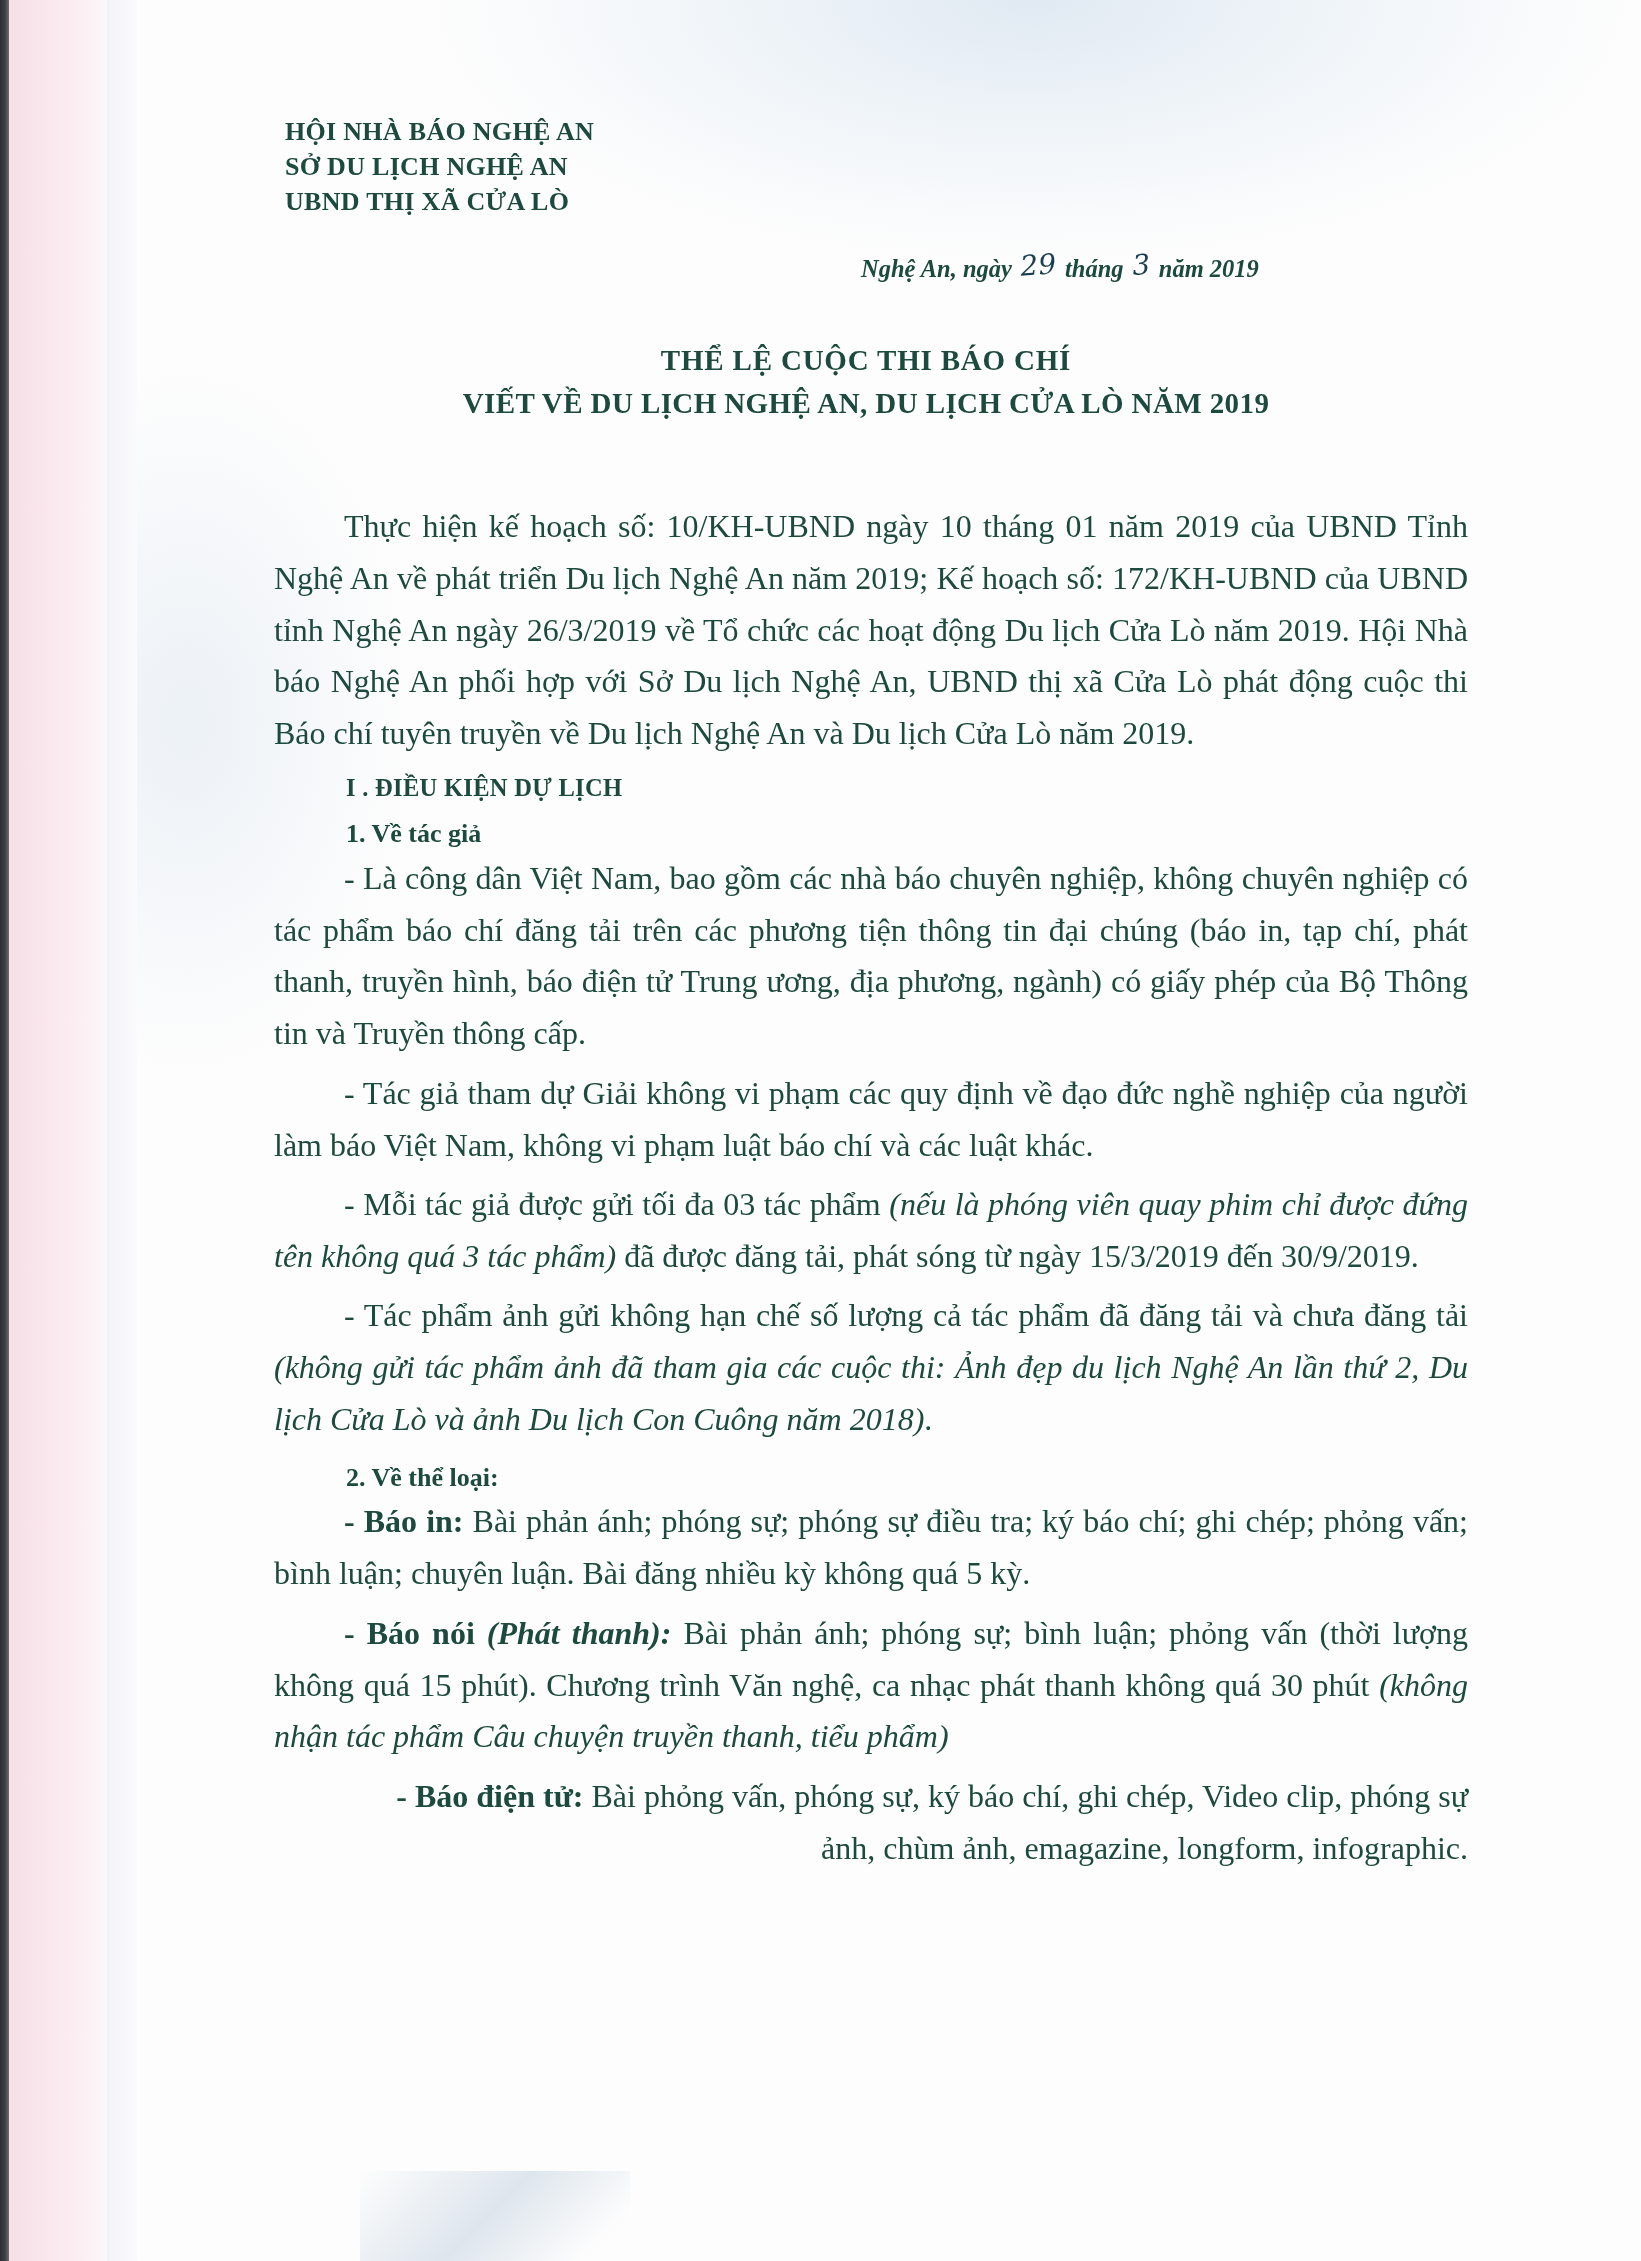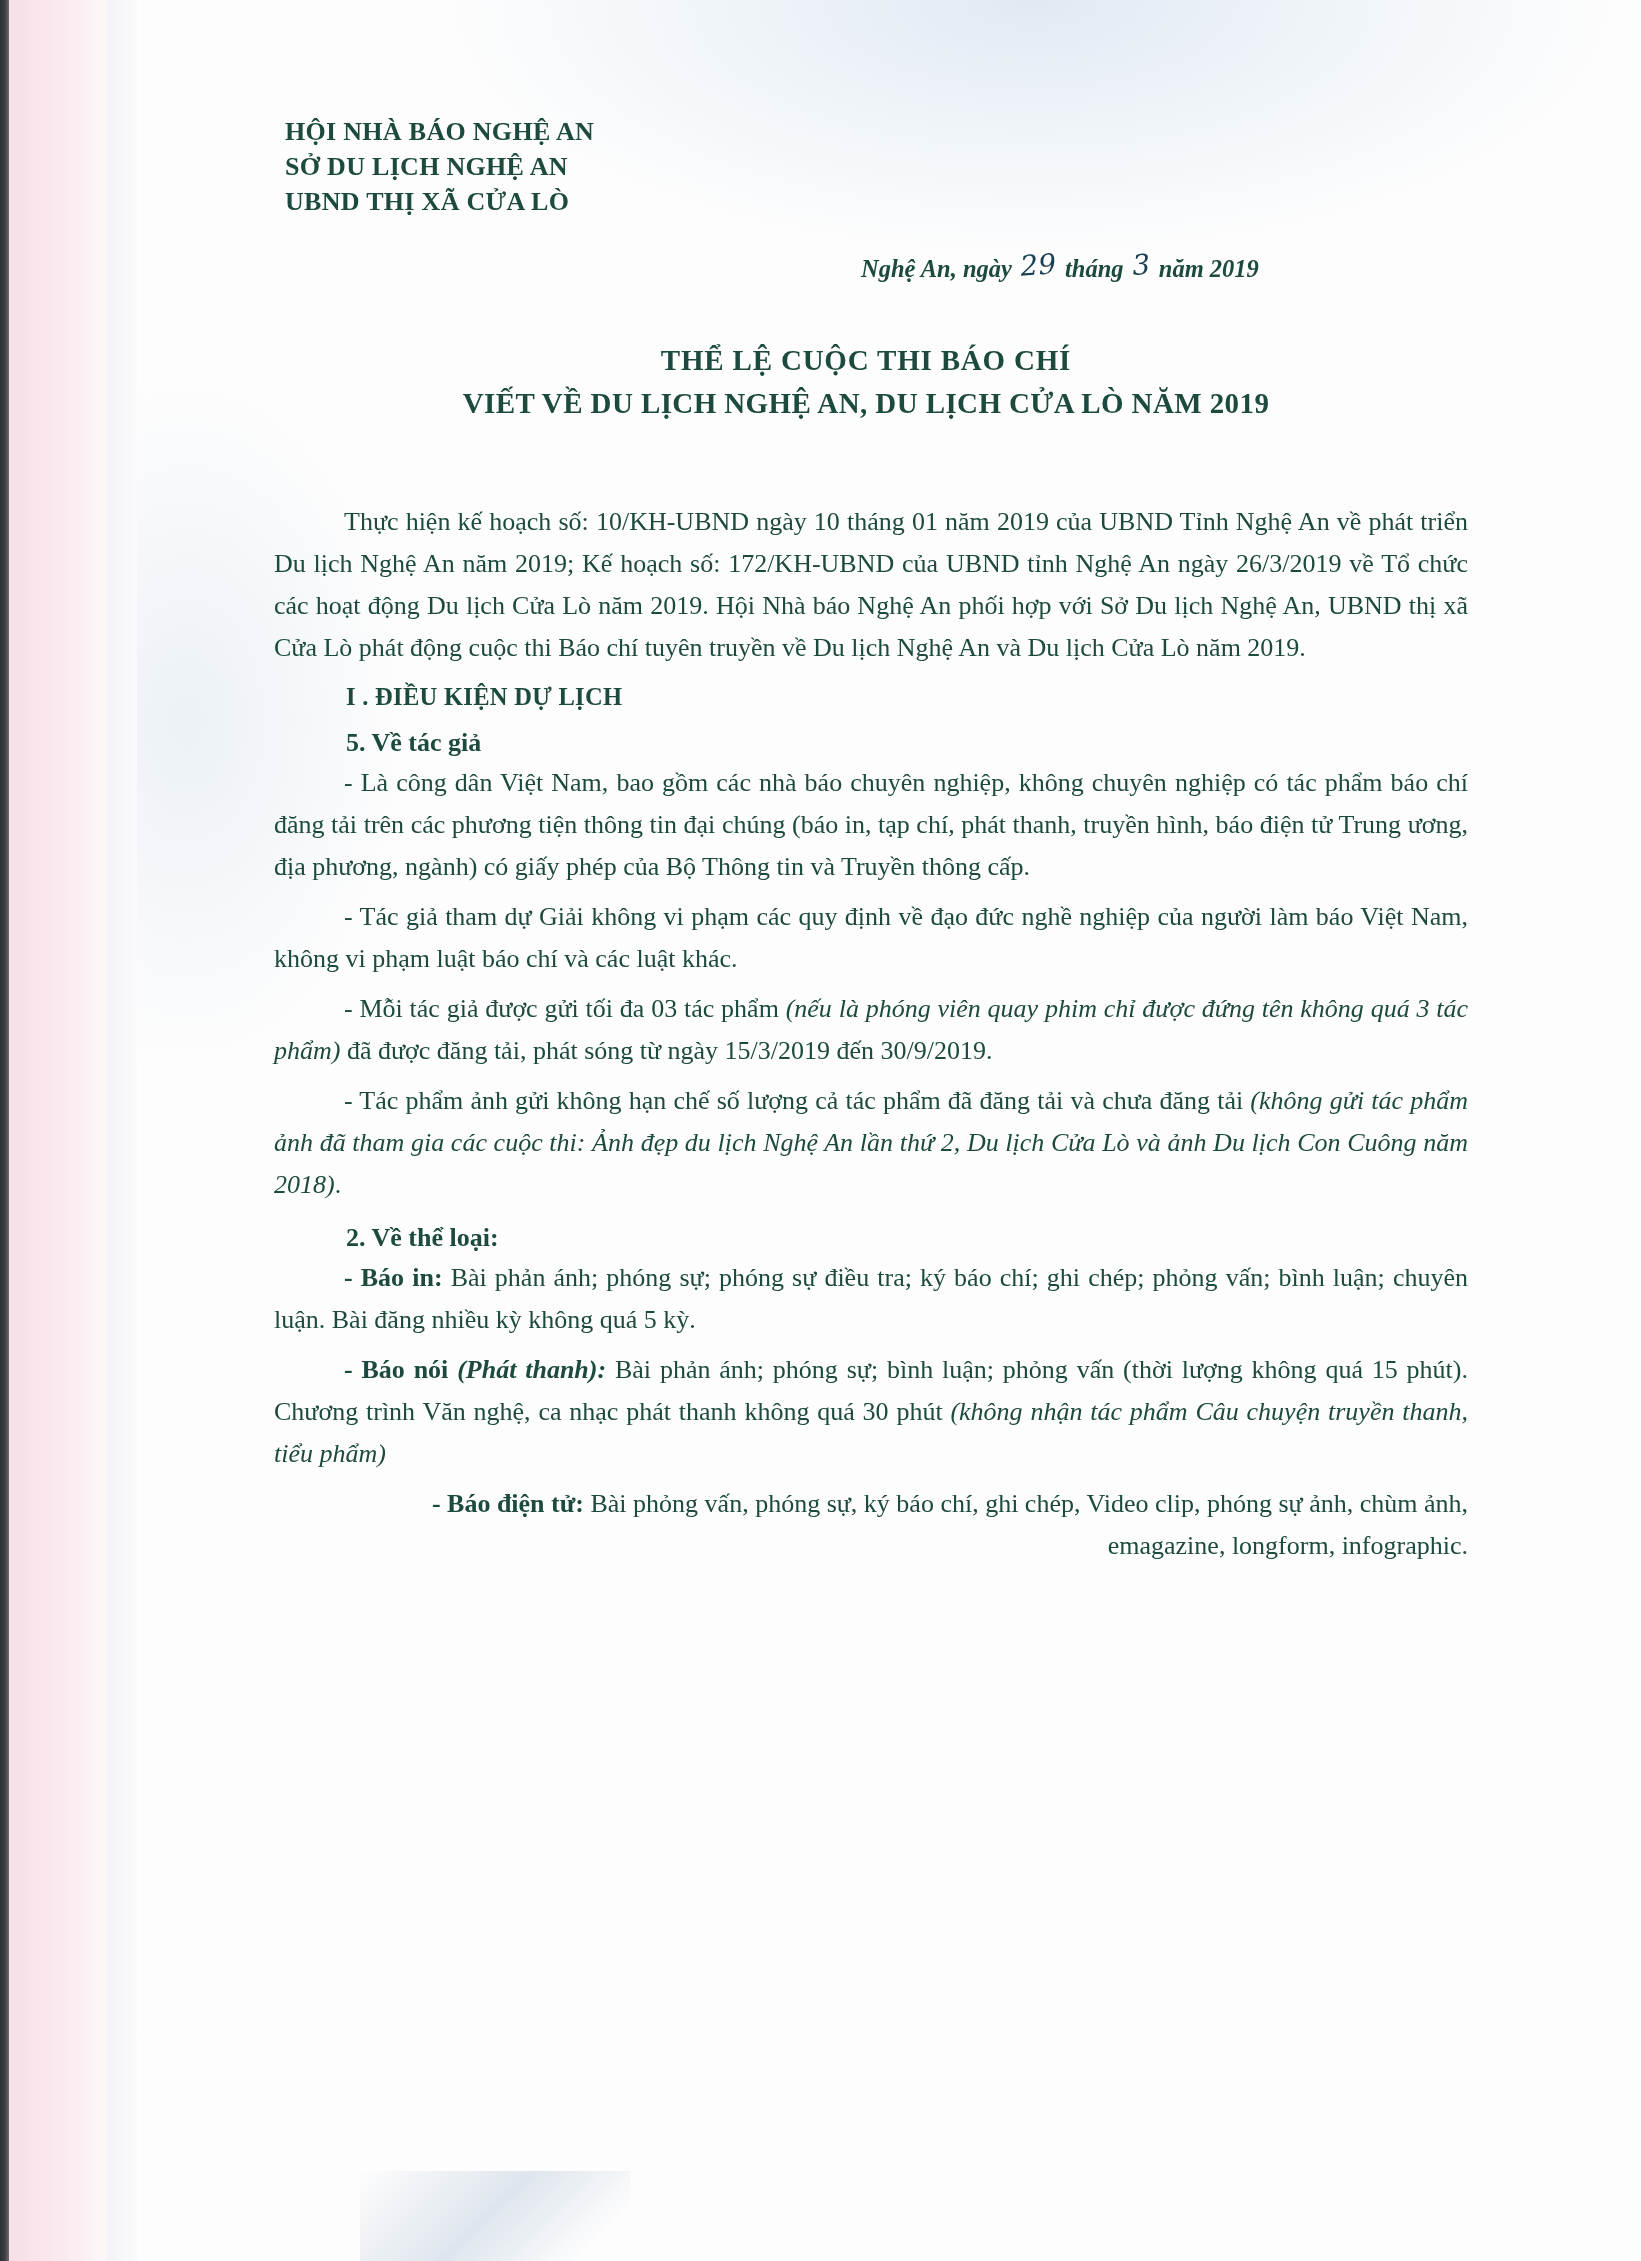--- a/index.html
+++ b/index.html
@@ -139,21 +139,21 @@
 
   .body {
     position: absolute;
     left: 250px;
     top: 489px;
     width: 1194px;
   }
 
   p.para {
     margin: 0 0 7.7px 0;
-    font-size: 26px;
+    font-size: 32px;
     line-height: 1.62;
     text-align: justify;
     text-indent: 70px;
     -webkit-hyphens: none;
     hyphens: none;
   }
   p.para.nojust { text-align: right; }
 
   h2.sec {
     margin: 14px 0 3.9px 0;
@@ -210,21 +210,21 @@
       <span class="t1">THỂ LỆ CUỘC THI BÁO CHÍ</span>
       <span class="t2">VIẾT VỀ DU LỊCH NGHỆ AN, DU LỊCH CỬA LÒ NĂM 2019</span>
     </div>
 
     <div class="body">
 
       <p class="para">Thực hiện kế hoạch số: 10/KH-UBND ngày 10 tháng 01 năm 2019 của UBND Tỉnh Nghệ An về phát triển Du lịch Nghệ An năm 2019; Kế hoạch số: 172/KH-UBND của UBND tỉnh Nghệ An ngày 26/3/2019 về Tổ chức các hoạt động Du lịch Cửa Lò năm 2019. Hội Nhà báo Nghệ An phối hợp với Sở Du lịch Nghệ An, UBND thị xã Cửa Lò phát động cuộc thi Báo chí tuyên truyền về Du lịch Nghệ An và Du lịch Cửa Lò năm 2019.</p>
 
       <h2 class="sec">I . ĐIỀU KIỆN DỰ LỊCH</h2>
 
-      <h3 class="subsec">5. Về tác giả</h3>
+      <h3 class="subsec">1. Về tác giả</h3>
 
       <p class="para">
         <span>- Là công dân Việt Nam, bao gồm các nhà báo chuyên nghiệp, không chuyên nghiệp có tác phẩm báo chí đăng tải trên các phương tiện thông tin đại chúng (báo in, tạp chí, phát thanh, truyền hình, báo điện tử Trung ương, địa phương, ngành) có giấy phép của Bộ Thông tin và Truyền thông cấp.</span>
       </p>
 
       <p class="para">
         <span>- Tác giả tham dự Giải không vi phạm các quy định về đạo đức nghề nghiệp của người làm báo Việt Nam, không vi phạm luật báo chí và các luật khác.</span>
       </p>
 
       <p class="para">

